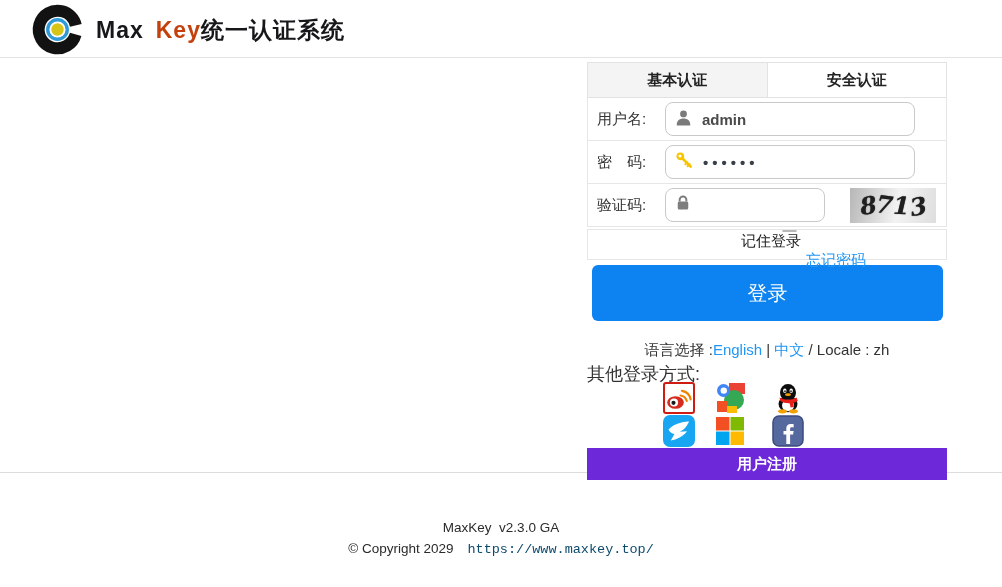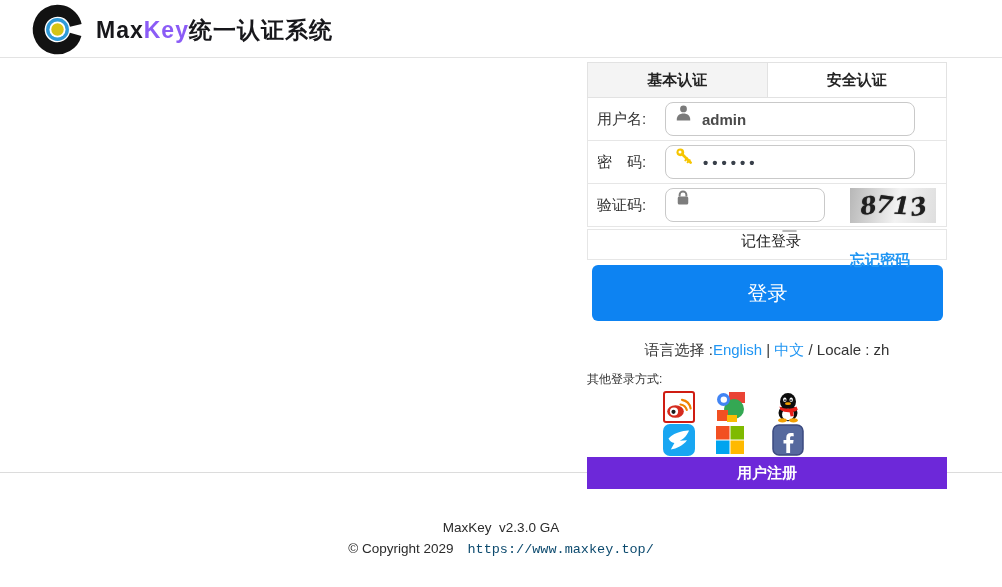--- a/index.html
+++ b/index.html
@@ -2,56 +2,56 @@
 <html><head>
 <meta charset="utf-8">
 <style>
   * { margin:0; padding:0; box-sizing:border-box; }
   html,body { width:1002px; height:587px; background:#fff; font-family:"Liberation Sans", sans-serif; position:relative; overflow:hidden; }
 
   
   .header { position:absolute; top:0; left:0; width:1002px; height:58px; background:#fff; border-bottom:1px solid #e3e3e3; }
   .logo { position:absolute; left:30px; top:2px; width:55px; height:55px; }
   .brand { position:absolute; left:96px; top:15px; font-size:23px; font-weight:bold; color:#17171b; letter-spacing:1px; white-space:nowrap; }
-  .brand .gold { color:#8b5cf6; }
+  .brand .gold { color:#c2410c;margin-left:12px; }
 
   
   .main { position:absolute; top:59px; left:0; width:1002px; height:414px; background:#fff; border-bottom:1px solid #dcdcdc; }
   .panel { position:absolute; left:587px; top:3px; width:360px; }
 
   .tabs { display:flex; height:36px; border:1px solid #e2e2e2; background:#fff;justify-content:flex-end; }
   .tab { flex:1; display:flex; align-items:center; justify-content:center; font-size:15px; font-weight:bold; color:#222; cursor:pointer; }
   .tab.active { background:#f4f4f4; border-right:1px solid #e2e2e2; }
 
   .row { display:flex; align-items:center; height:43px; border:1px solid #e6e6e6; border-top:none; padding-left:9px; background:#fff; }
   .row-label { width:68px; font-size:15px; color:#333; white-space:pre; }
-  .input-box { display:flex; height:34px; border:1px solid #c9c9c9; border-radius:8px; background:#fff; padding:0 8px; }
+  .input-box { display:flex; align-items:center; height:34px; border:1px solid #c9c9c9; border-radius:8px; background:#fff; padding:0 8px; }
   .input-box.w-user, .input-box.w-pass { width:250px; }
   .input-box.w-cap { width:160px; }
   .input-box svg { flex:0 0 auto; }
   .input-box input { border:none; outline:none; background:transparent; font-family:"Liberation Sans", sans-serif; font-size:15px; font-weight:bold; color:#4a4a4a; width:100%; margin-left:9px; }
   .input-box input.dots { font-size:15px; letter-spacing:4px; color:#39404a; }
 
   .captcha { width:86px; height:35px; margin-left:25px; background:linear-gradient(100deg,#b7b7b7 0%,#f3f3f3 55%,#dedede 100%); display:flex; align-items:center; justify-content:center; cursor:pointer; }
   .captcha .cd { font-family:"DejaVu Serif", serif; font-style:italic; font-weight:bold; font-size:24px; color:#1f1f1f; text-shadow:0 0 1px rgba(30,30,30,.75); display:inline-block; }
   .captcha .cd0 { transform:rotate(-8deg); }
   .captcha .cd1 { transform:rotate(7deg) translateY(-1px); }
   .captcha .cd2 { transform:rotate(2deg); }
   .captcha .cd3 { transform:rotate(-10deg) translateY(1px); }
 
   .remember-row { display:flex; align-items:center; height:31px; margin-top:2px; border:1px solid #e6e6e6; background:#fff;flex-direction:column; }
   .checkbox { width:15px; height:15px; margin-left:45px; border:1px solid #b9b9b9; border-radius:2px; background:#f2f2f2; cursor:pointer; }
   .remember-label { margin-left:8px; font-size:15px; color:#1c1c1c; }
-  .forgot-link { margin-left:auto; margin-right:36px; font-size:15px; color:#2196f3; text-decoration:none; cursor:pointer;font-weight:bold; }
+  .forgot-link { margin-left:auto; margin-right:80px; font-size:15px; color:#2196f3; text-decoration:none; cursor:pointer; }
 
   .login-btn { display:block; margin:5px 4px 0 5px; width:351px; height:56px; background:#0d83f2; border:none; border-radius:6px; color:#fff; font-size:20px; font-family:"Liberation Sans", sans-serif; cursor:pointer; }
 
   .lang-line { margin-top:20px; height:18px; font-size:15px; color:#333;text-align:center; }
   .lang-line a { color:#2196f3; text-decoration:none; cursor:pointer; }
-  .other-label { margin-top:12px; height:18px; font-size:12px; color:#333; }
+  .other-label { margin-top:3px; height:18px; font-size:18px; color:#333; }
 
   .icons-row { display:flex; height:32px; }
   .icons-row.first { margin-top:2px; margin-bottom:1px; }
   .sicon { width:32px; height:32px; cursor:pointer; }
   .sicon.c1 { margin-left:76px; }
   .sicon.c2 { margin-left:19px; }
   .sicon.c3 { margin-left:26px; }
 
   .register-bar { margin-top:1px; height:32px; background:#6d28d9; color:#fff; font-size:15px; font-weight:bold; display:flex; align-items:center; justify-content:center; cursor:pointer; }
 

